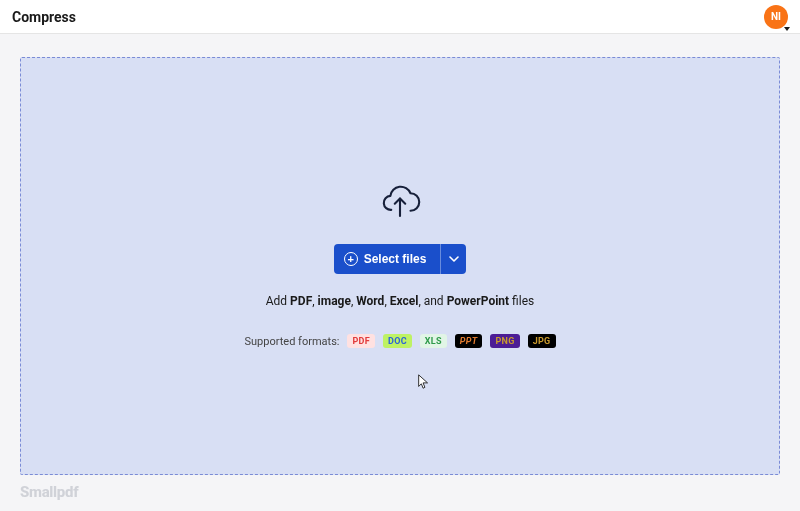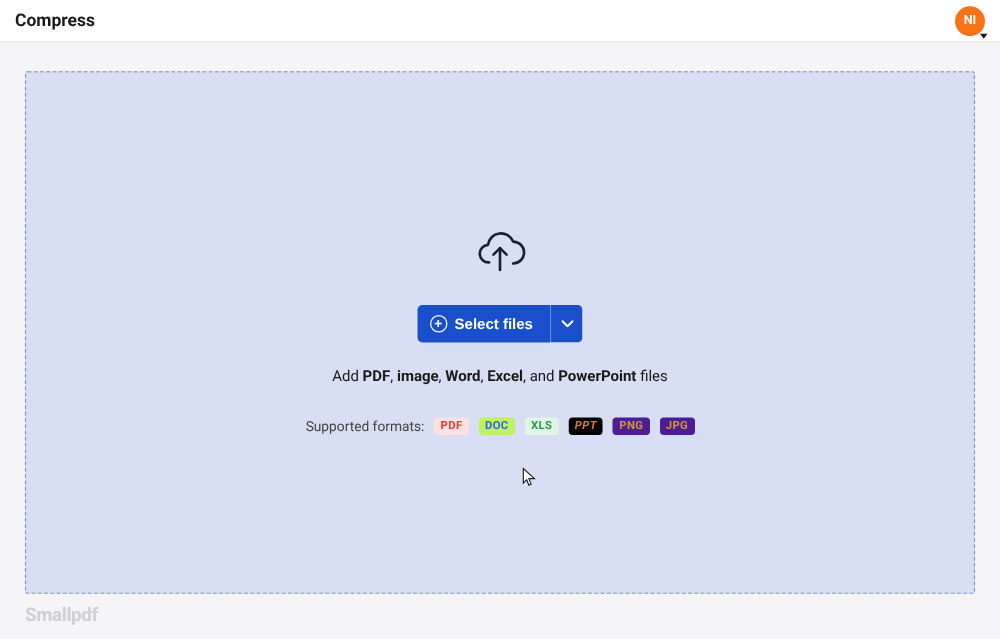--- a/index.html
+++ b/index.html
@@ -21,21 +21,21 @@
   .hint { font-size: 12px; color: #1a1a1a; margin-bottom: 26px; }
   .hint b { font-weight: 700; }
   .formats-row { display: flex; align-items: center; gap: 8px; font-size: 11px; }
   .formats-label { color: #444; }
   .badge { font-size: 9px; font-weight: 700; padding: 2px 5px; border-radius: 3px; letter-spacing: 0.3px; }
   .badge-pdf { background: #ffe1e1; color: #e23b3b; }
   .badge-doc { background: #bef264; color: #2b63d9; }
   .badge-xls { background: #e1f5e6; color: #2e9a4a; }
   .badge-ppt { background: #000000; color: #e07a2e; font-style: italic; }
   .badge-png { background: #4c1d95; color: #c99a2e; }
-  .badge-jpg { background: #4c1d95; color: #c99a2e; }
+  .badge-jpg { background: #000000; color: #c99a2e; }
   .cursor-overlay { position: absolute; top: 316px; left: 396px; pointer-events: none; }
   .cursor-overlay svg { width: 14px; height: 16px; }
   .footer-brand { text-align: left; font-size: 15px; font-weight: 800; color: #d0d2d8; letter-spacing: -0.3px; margin-top: 8px; }
 </style>
 </head>
 <body>
 
 <div class="header">
   <div class="title">Compress</div>
   <div class="avatar-wrap">

